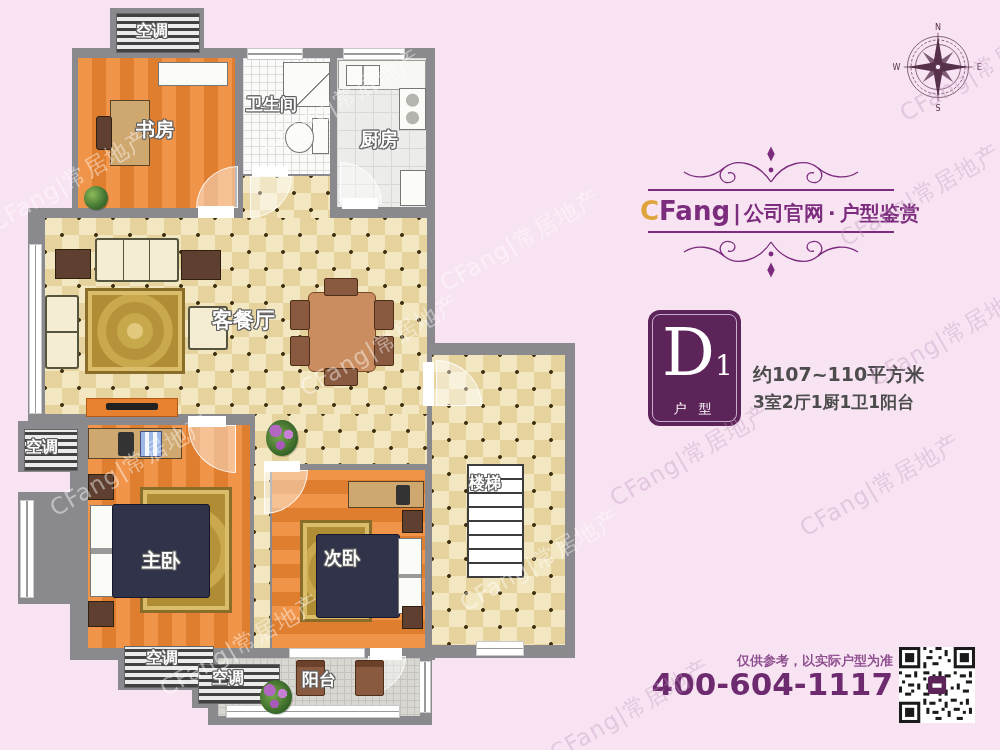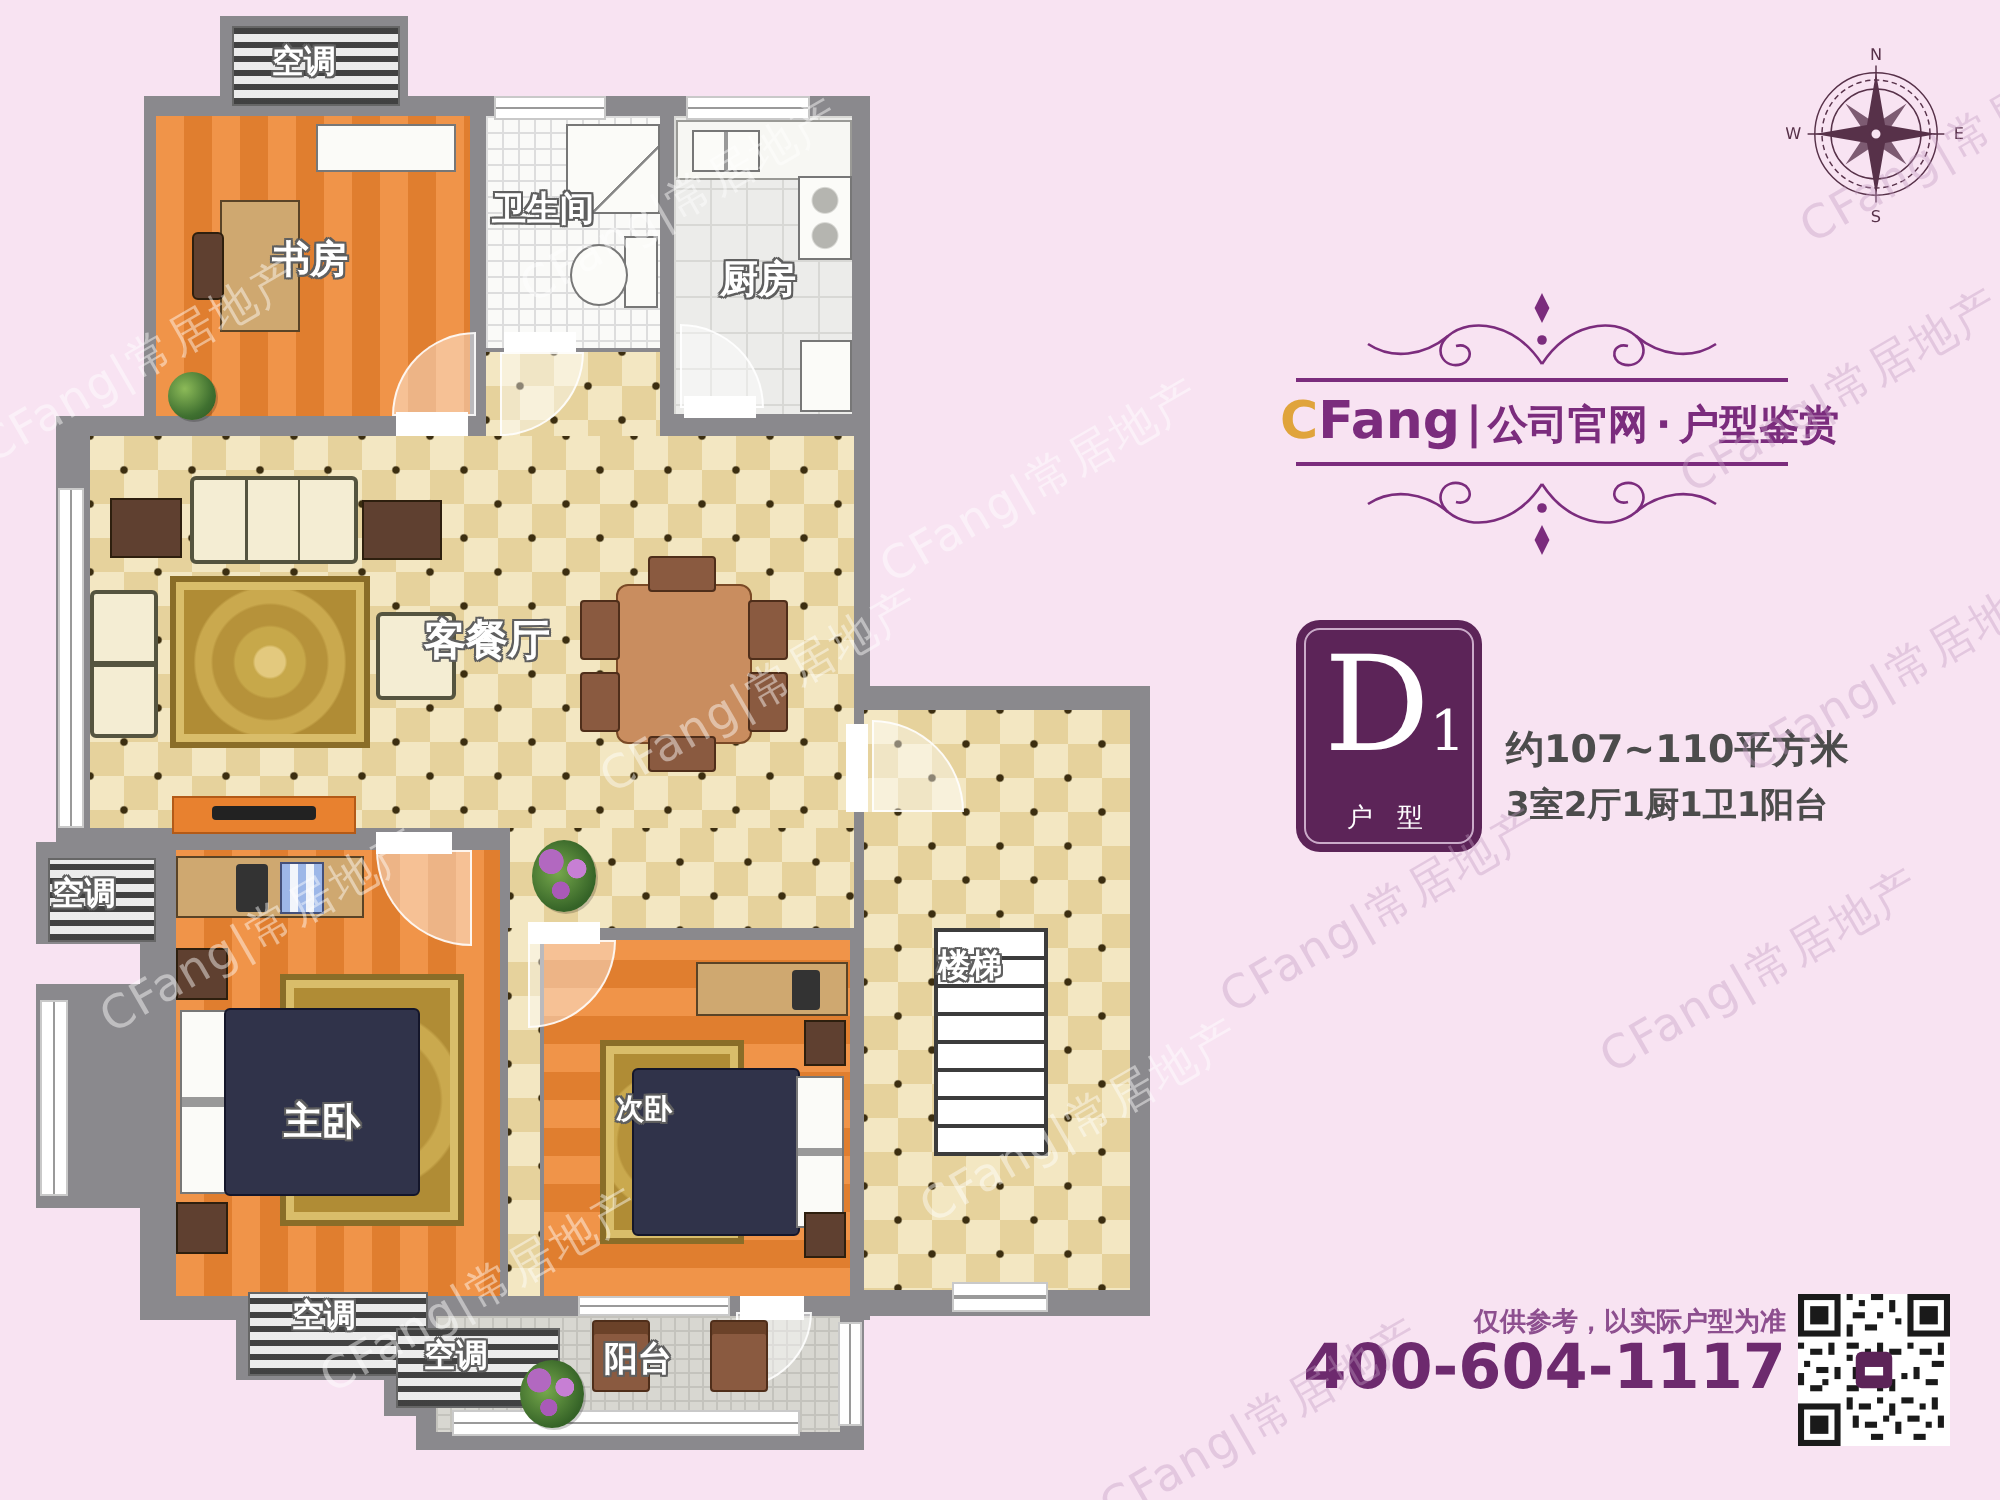--- a/index.html
+++ b/index.html
@@ -165,21 +165,21 @@
     <div class="f brown2" style="left:355px;top:660px;width:29px;height:36px;box-shadow:inset 0 6px 0 #6b4229;"></div>
     <div class="plant flower" style="left:260px;top:680px;width:32px;height:34px;"></div>
 
     <div class="plabel" style="left:136px;top:21px;font-size:16px;">空调</div>
     <div class="plabel" style="left:136px;top:117px;font-size:19px;">书房</div>
     <div class="plabel" style="left:246px;top:93px;font-size:17px;">卫生间</div>
     <div class="plabel" style="left:360px;top:127px;font-size:19px;">厨房</div>
     <div class="plabel" style="left:212px;top:306px;font-size:21px;">客餐厅</div>
     <div class="plabel" style="left:26px;top:437px;font-size:16px;">空调</div>
     <div class="plabel" style="left:142px;top:516px;font-size:19px;margin-top:32px;">主卧</div>
-    <div class="plabel" style="left:308px;top:546px;font-size:14px;">次卧</div>
+    <div class="plabel" style="left:324px;top:546px;font-size:18px;">次卧</div>
     <div class="plabel" style="left:469px;top:473px;font-size:16px;">楼梯</div>
     <div class="plabel" style="left:146px;top:648px;font-size:16px;">空调</div>
     <div class="plabel" style="left:212px;top:668px;font-size:16px;">空调</div>
     <div class="plabel" style="left:302px;top:668px;font-size:17px;">阳台</div>
   </div>
 
   <svg class="abs" style="left:893px;top:22px;" width="90" height="90" viewBox="0 0 100 100">
     <g stroke="#573149" fill="none" stroke-width="0.8">
       <circle cx="50" cy="50" r="34"></circle>
       <circle cx="50" cy="50" r="30" stroke-dasharray="3 2"></circle>

